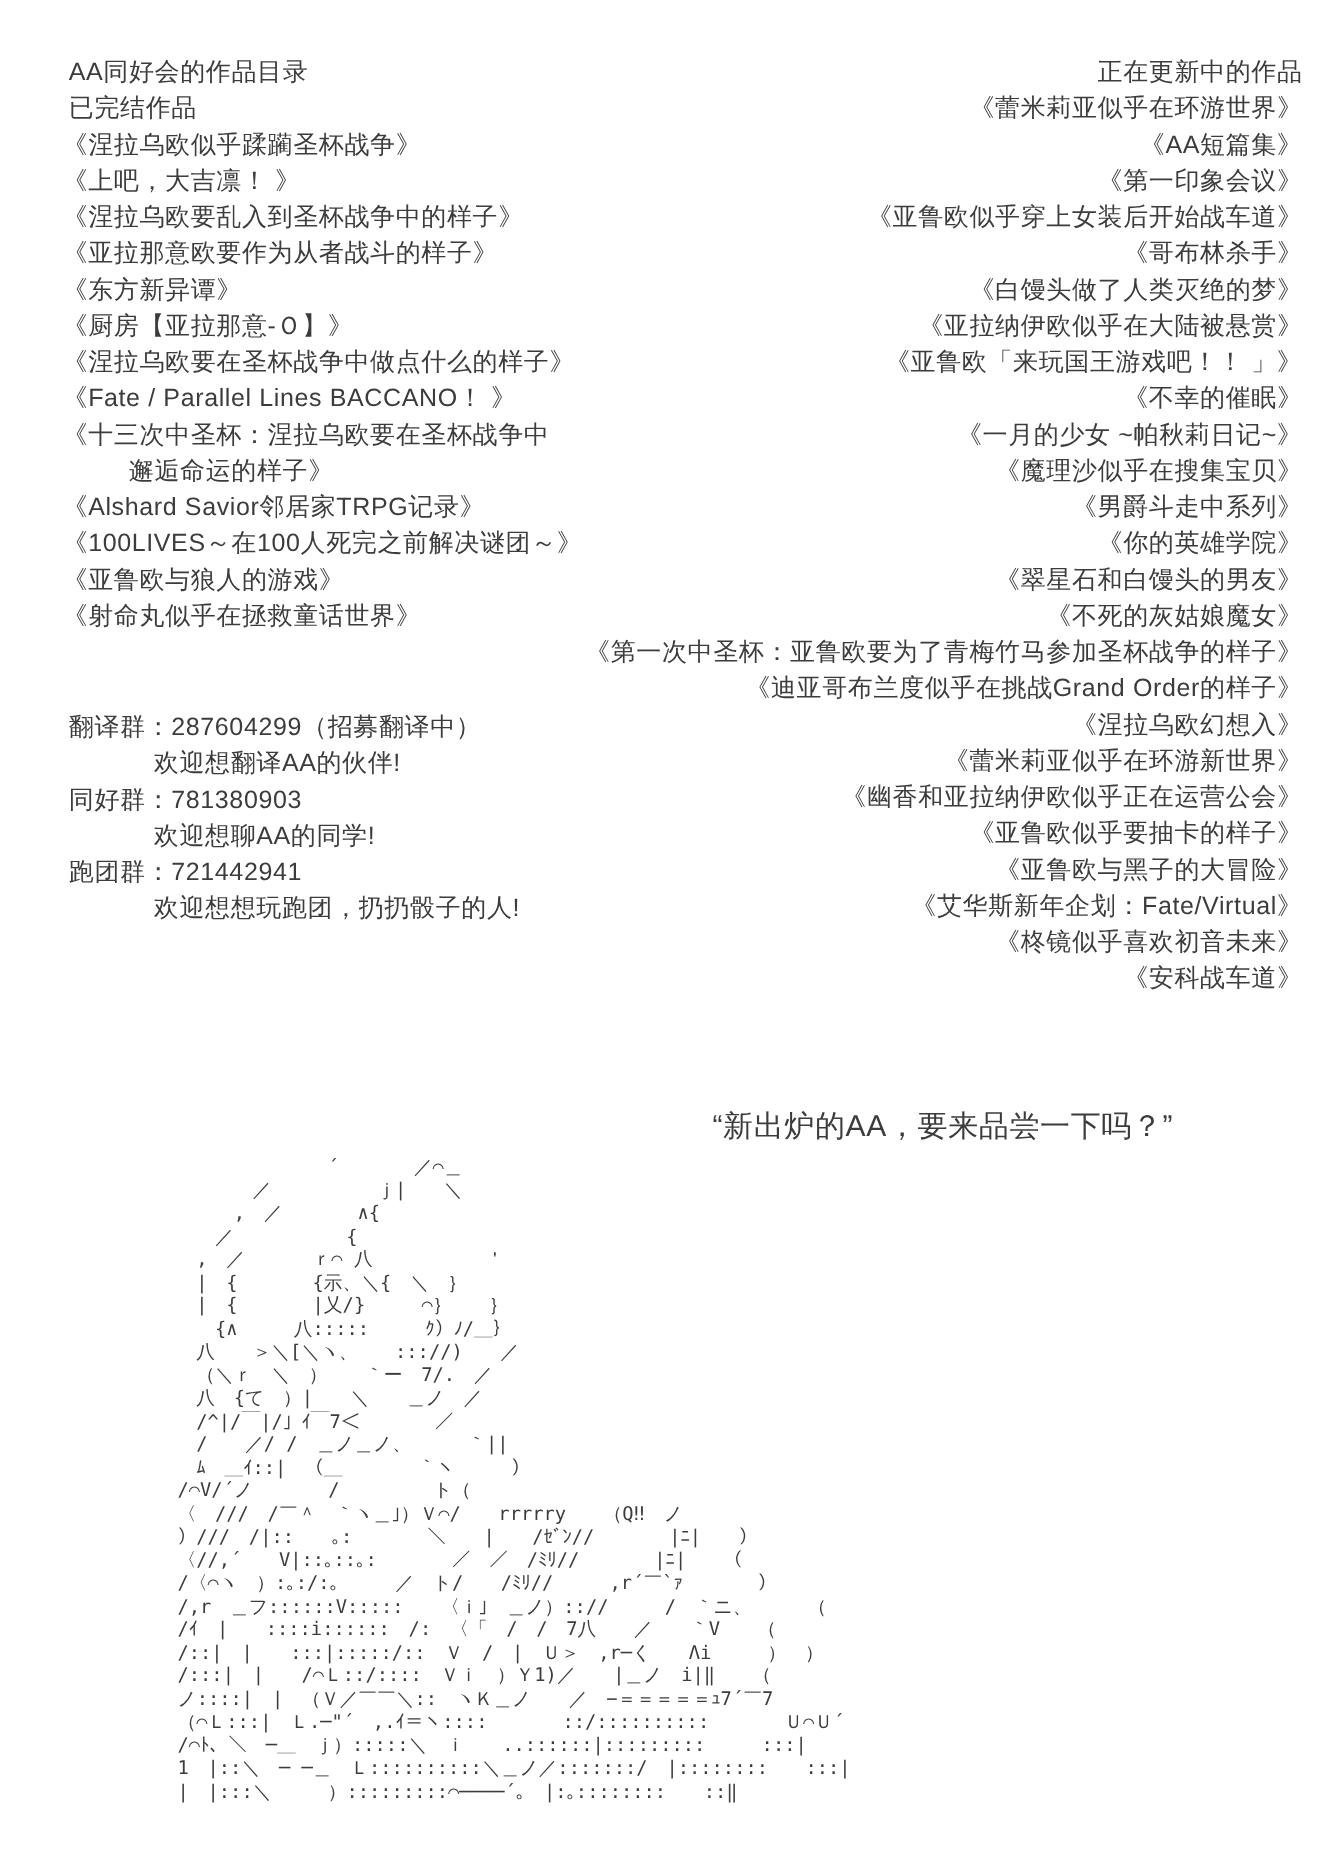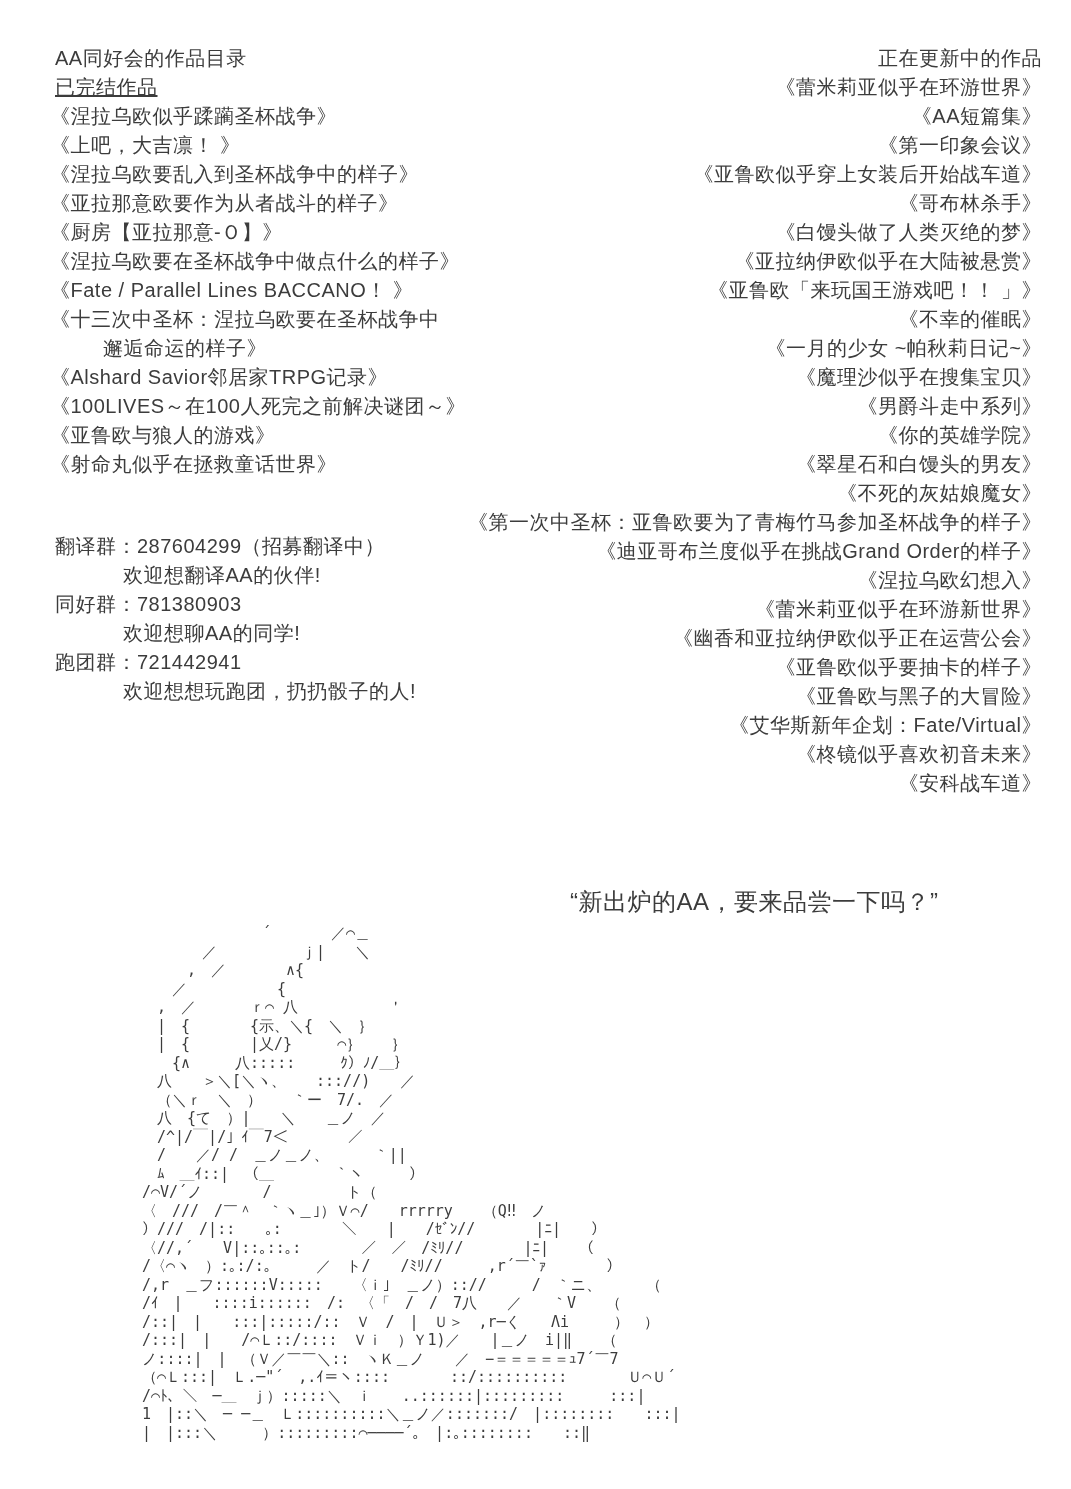--- a/index.html
+++ b/index.html
@@ -10,21 +10,21 @@
     color:#3c3c3c;
     position:relative;
     overflow:hidden;
   }
   .col{position:absolute;white-space:nowrap;}
   .ln{
     height:29px;line-height:29px;
     font-size:20px;letter-spacing:0.5px;
   }
   #left-works{left:50px;top:44px;}
-  #left-groups{left:50px;top:532px;}
+  #left-groups{left:50px;top:568px;}
   #right-works{left:468px;top:44px;text-align:right;}
   #quote{
     position:absolute;left:570px;top:888px;
     font-size:24px;line-height:28px;letter-spacing:0.5px;
     white-space:nowrap;
   }
   #ascii-art{
     position:absolute;left:142px;top:924px;
     margin:0;
     font-family:"DejaVu Sans Mono","Liberation Mono",monospace;
@@ -34,25 +34,26 @@
   }
 </style>
 </head>
 <body>
 
 <div>
 
   <div id="left-works" class="col">
 
   <div class="ln" style="padding-left: 5px;">AA同好会的作品目录</div>
-      <div class="ln" style="padding-left: 5px; text-decoration: underline;">已完结作品</div>
+      <div class="ln" style="padding-left: 5px;">已完结作品</div>
       <div class="ln">《涅拉乌欧似乎蹂躏圣杯战争》</div>
       <div class="ln">《上吧，大吉凛！ 》</div>
       <div class="ln">《涅拉乌欧要乱入到圣杯战争中的样子》</div>
       <div class="ln">《亚拉那意欧要作为从者战斗的样子》</div>
+      <div class="ln">《东方新异谭》</div>
       <div class="ln">《厨房【亚拉那意-Ｏ】》</div>
       <div class="ln">《涅拉乌欧要在圣杯战争中做点什么的样子》</div>
       <div class="ln">《Fate / Parallel Lines BACCANO！ 》</div>
       <div class="ln">《十三次中圣杯：涅拉乌欧要在圣杯战争中</div>
       <div class="ln" style="padding-left: 53px;">邂逅命运的样子》</div>
       <div class="ln">《Alshard Savior邻居家TRPG记录》</div>
       <div class="ln">《100LIVES～在100人死完之前解决谜团～》</div>
       <div class="ln">《亚鲁欧与狼人的游戏》</div>
       <div class="ln">《射命丸似乎在拯救童话世界》</div>
     </div>

